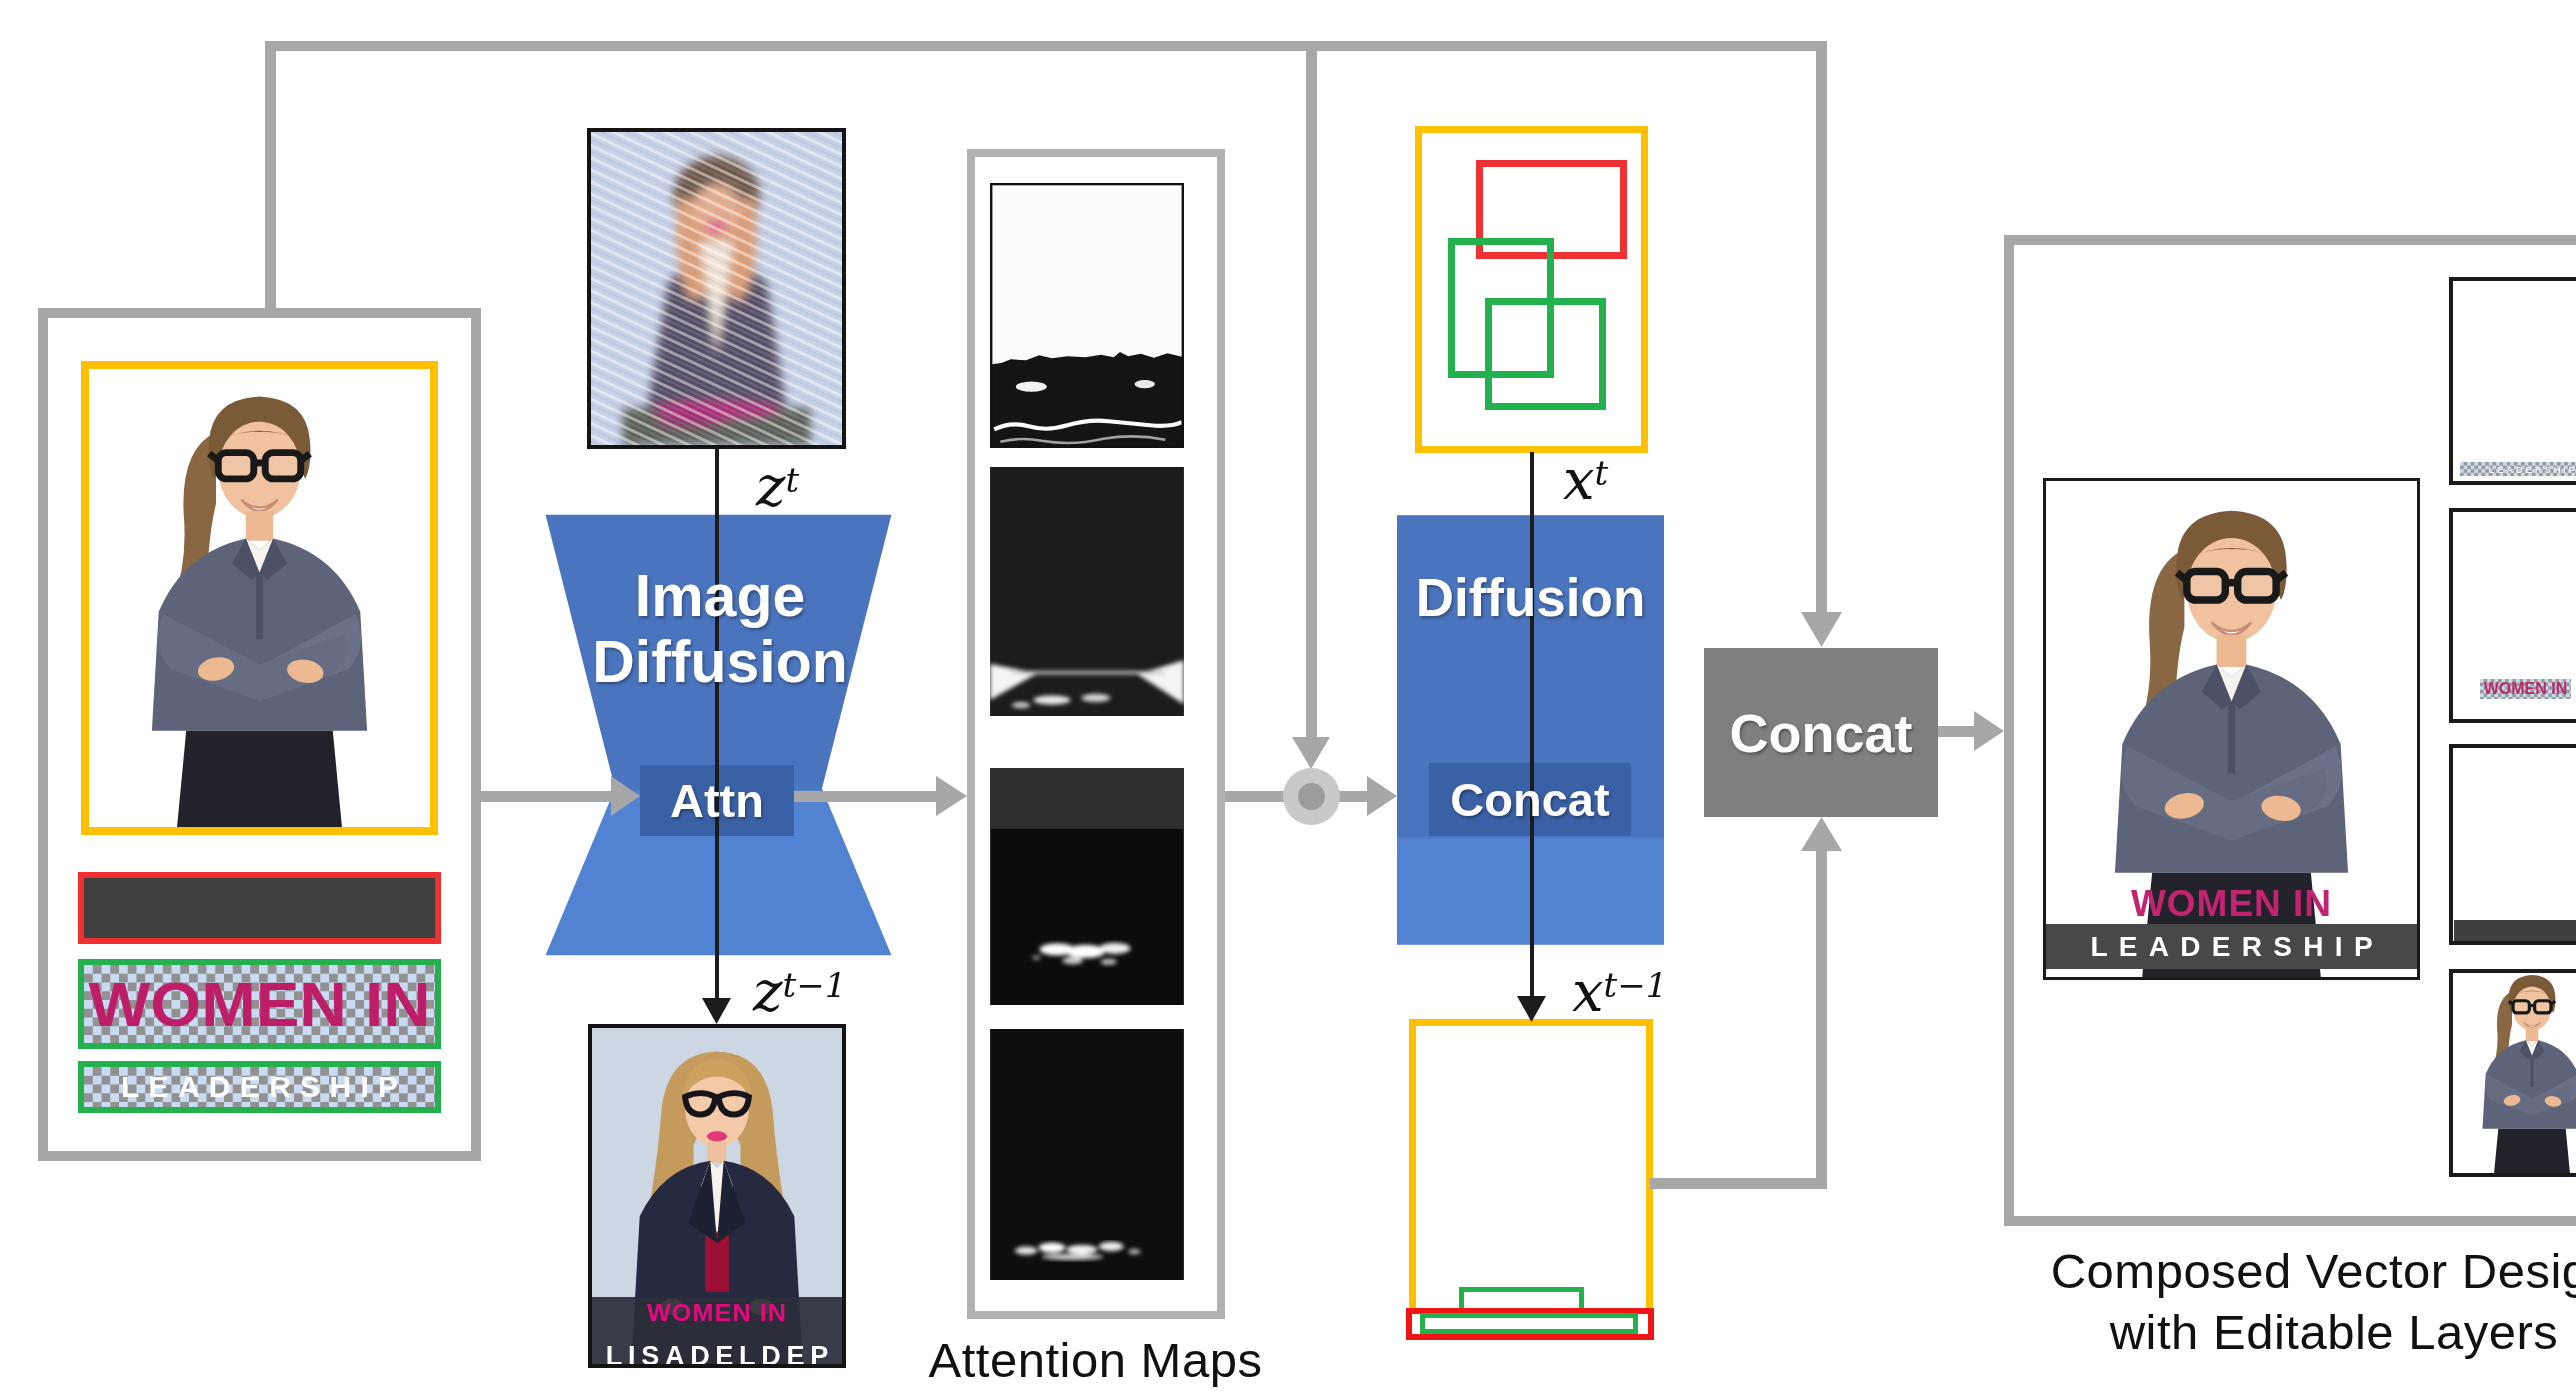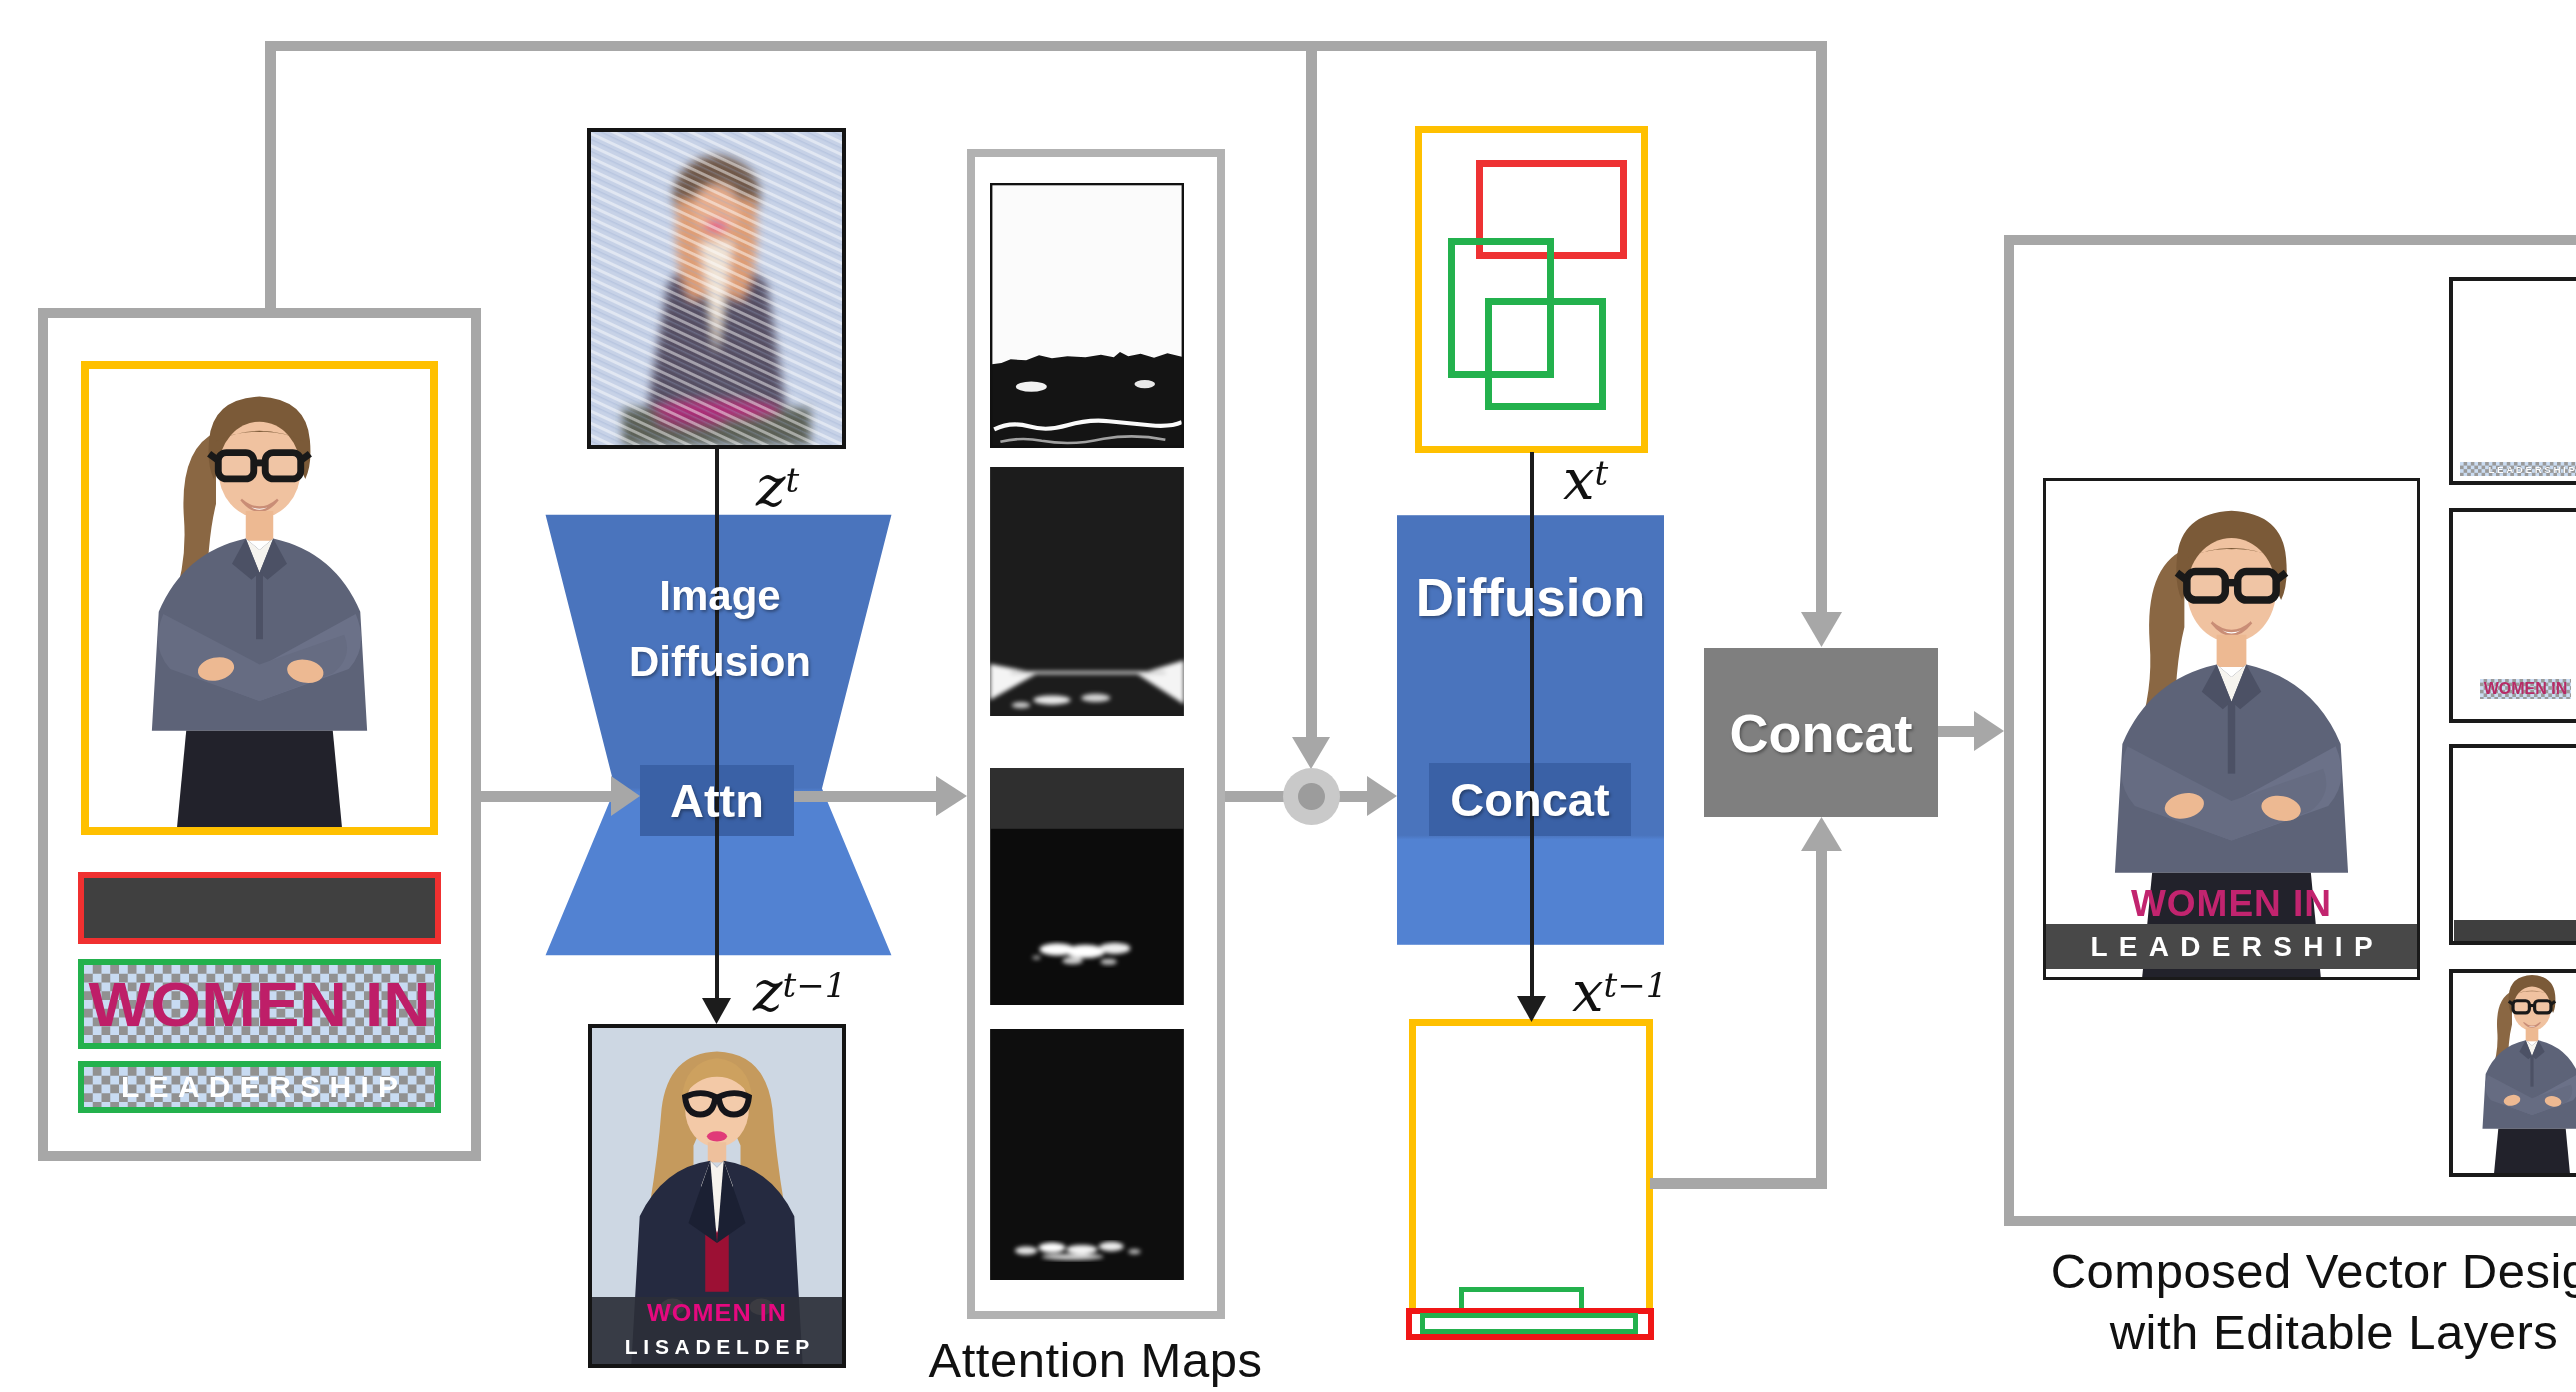--- a/index.html
+++ b/index.html
@@ -139,21 +139,21 @@
   <svg class="abs" style="left:544px;top:513px;" width="349" height="444" viewBox="0 0 678 862">
     <polygon points="3,3 675,3 540,535 675,859 3,859 138,535" fill="url(#bluegrad)"></polygon>
   </svg>
 
   <div class="imgframe" style="left:588px;top:1024px;width:258px;height:344px;">
     <svg class="fill" viewBox="0 0 300 400" preserveAspectRatio="xMidYMax slice">
         <use href="#womanB"></use>
       </svg>
     <div class="abs" style="left:0;bottom:0;width:100%;height:67px;background:rgba(43,47,56,0.92);text-align:center;">
       <div style="color:#e5097f;font-weight:bold;font-size:24px;letter-spacing:1px;margin-top:2.1px;transform:scaleX(1.05);">WOMEN IN</div>
-      <div style="color:#fff;font-weight:bold;font-size:21px;letter-spacing:5.7px;margin-top:8px;text-indent:5.7px;">LISADELDEP</div>
+      <div style="color:#fff;font-weight:bold;font-size:27px;letter-spacing:5.7px;margin-top:14px;text-indent:5.7px;">LISADELDEP</div>
     </div>
   </div>
 
   <div class="attnpanel" style="left:967px;top:149px;width:258px;height:1170px;"></div>
   <svg class="abs" style="left:990px;top:183px;" width="194" height="265" viewBox="0 0 376 514">
     <rect width="376" height="514" fill="#fbfbfb"></rect>
     <path fill="#141414" d="M0,352 L22,349 40,342 70,344 95,334 120,340 150,336 185,338 215,333 240,338 252,328 268,336 292,331 318,339 344,330 376,338 L376,514 L0,514 Z"></path>
     <ellipse cx="80" cy="395" rx="30" ry="10" fill="#f2f2f2"></ellipse>
     <ellipse cx="300" cy="390" rx="20" ry="8" fill="#e8e8e8"></ellipse>
     <path d="M8,478 Q40,462 75,472 T150,470 T230,462 T310,470 T372,464" stroke="#fafafa" stroke-width="8" fill="none"></path>
@@ -271,21 +271,21 @@
   <div class="abs" style="left:1298px;top:783px;width:27px;height:27px;border-radius:50%;background:#9c9c9c;"></div>
 
   <div class="abs" style="left:640px;top:765px;width:154px;height:71px;background:#3a61a6;"></div>
   <div class="abs" style="left:1429px;top:763px;width:202px;height:73px;background:#3a61a6;"></div>
 
   <div class="abs blk" style="left:715px;top:449px;width:4.1px;height:553px;"></div>
   <div class="abs tri-down-b" style="left:702px;top:998px;width:29px;height:26px;"></div>
   <div class="abs blk" style="left:1530px;top:452px;width:4.1px;height:547px;"></div>
   <div class="abs tri-down-b" style="left:1517px;top:996px;width:29px;height:26px;"></div>
 
-  <div class="blocklabel" style="left:555px;top:563px;width:330px;font-size:42px;line-height:66px;">
+  <div class="blocklabel" style="left:555px;top:563px;width:330px;font-size:59px;line-height:66px;">
     <div>Image</div>
     <div>Diffusion</div>
   </div>
   <div class="blocklabel center" style="left:640px;top:765px;width:154px;height:71px;font-size:47px;">
     <span>Attn</span>
   </div>
   <div class="blocklabel" style="left:1402px;top:565px;width:257px;font-size:53px;line-height:66px;">
     <div>Diffusion</div>
   </div>
   <div class="blocklabel center" style="left:1429px;top:763px;width:202px;height:73px;font-size:47px;justify-content:center;">

